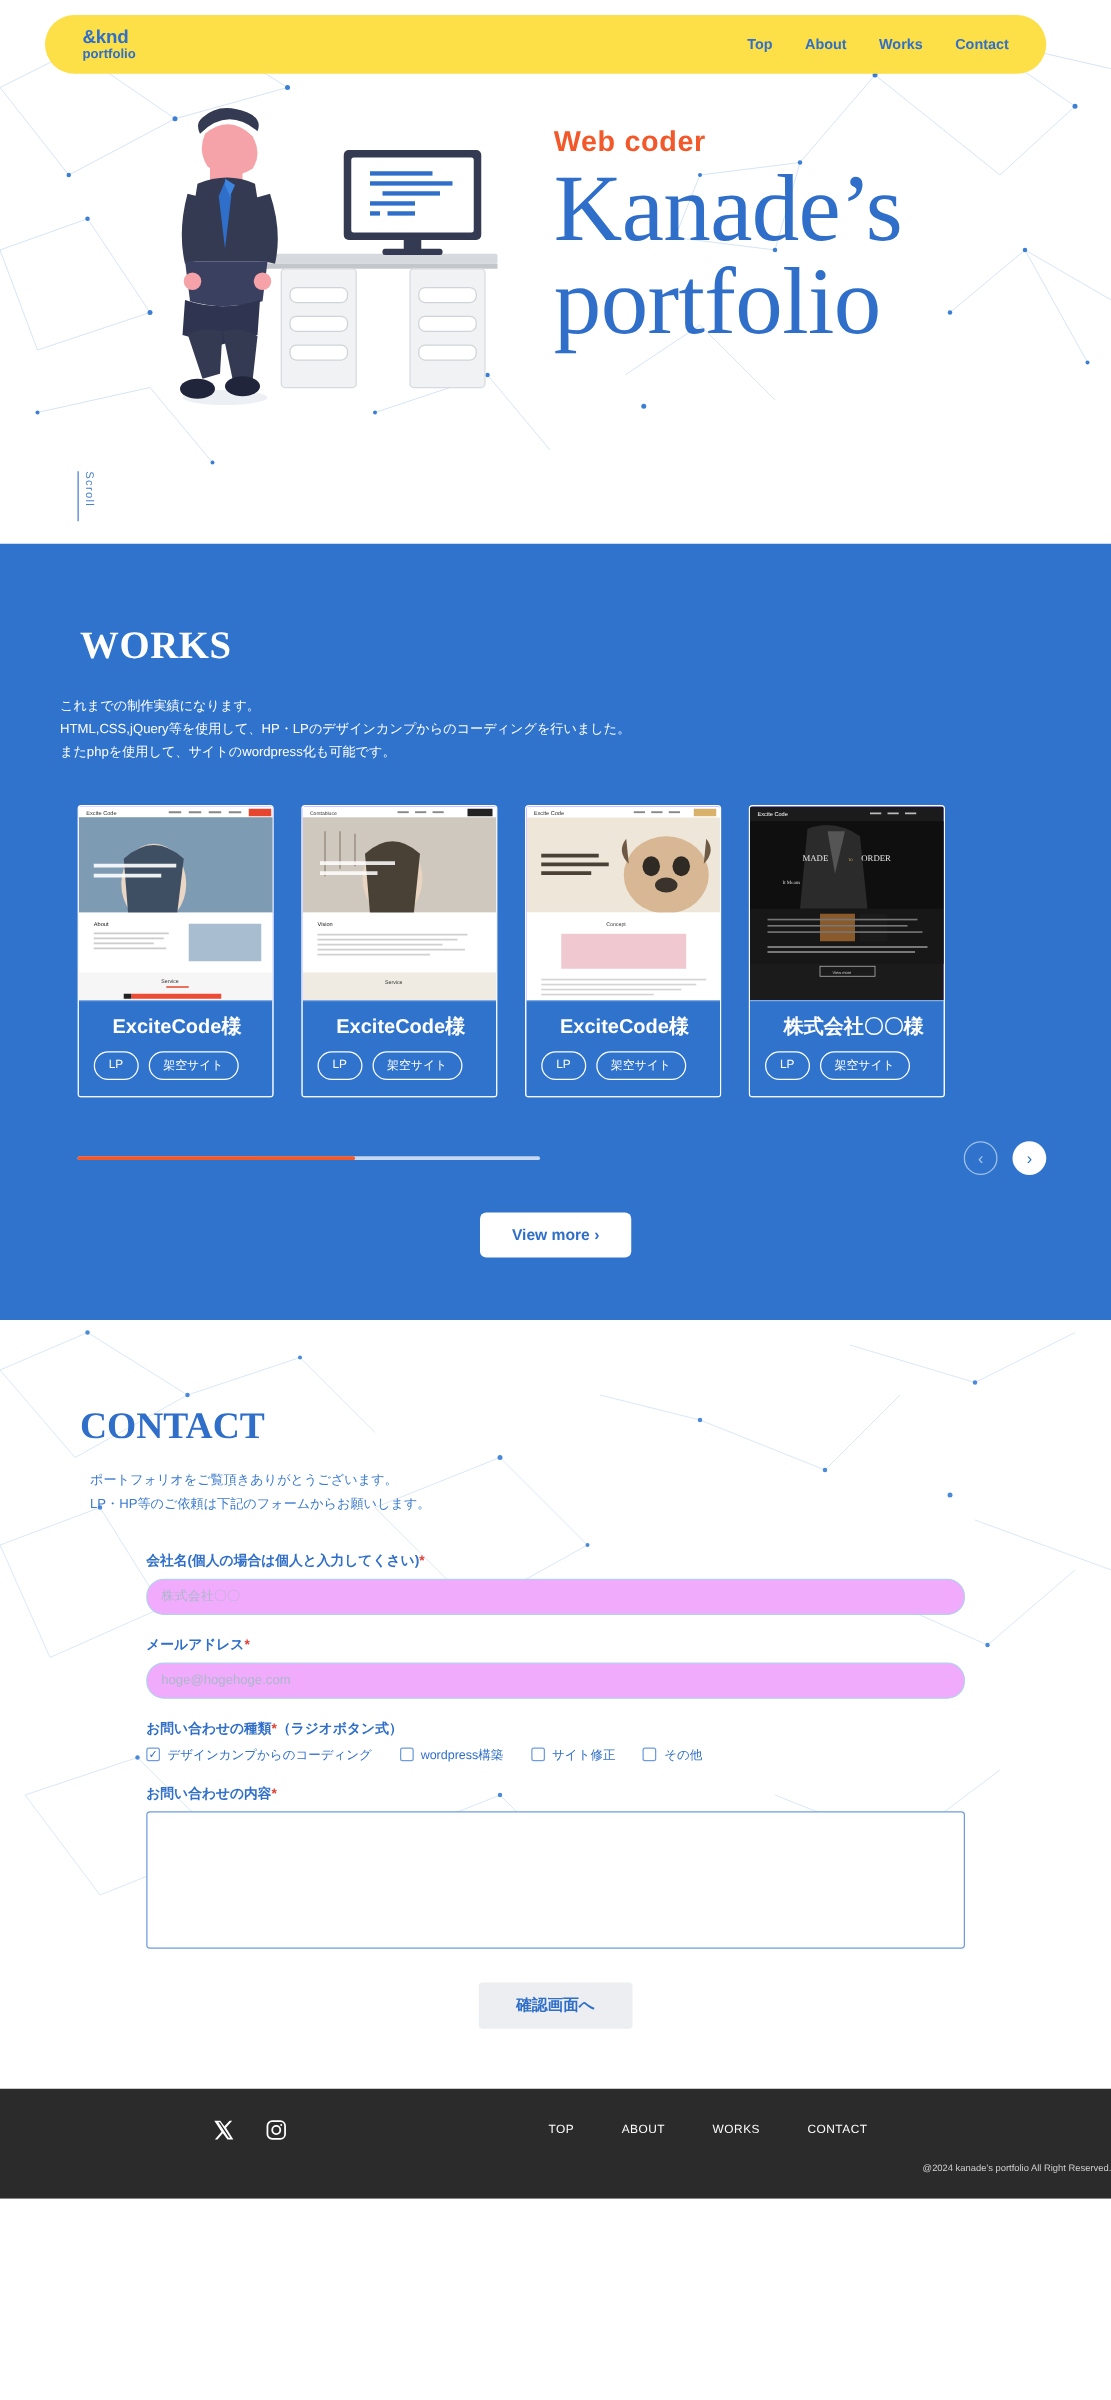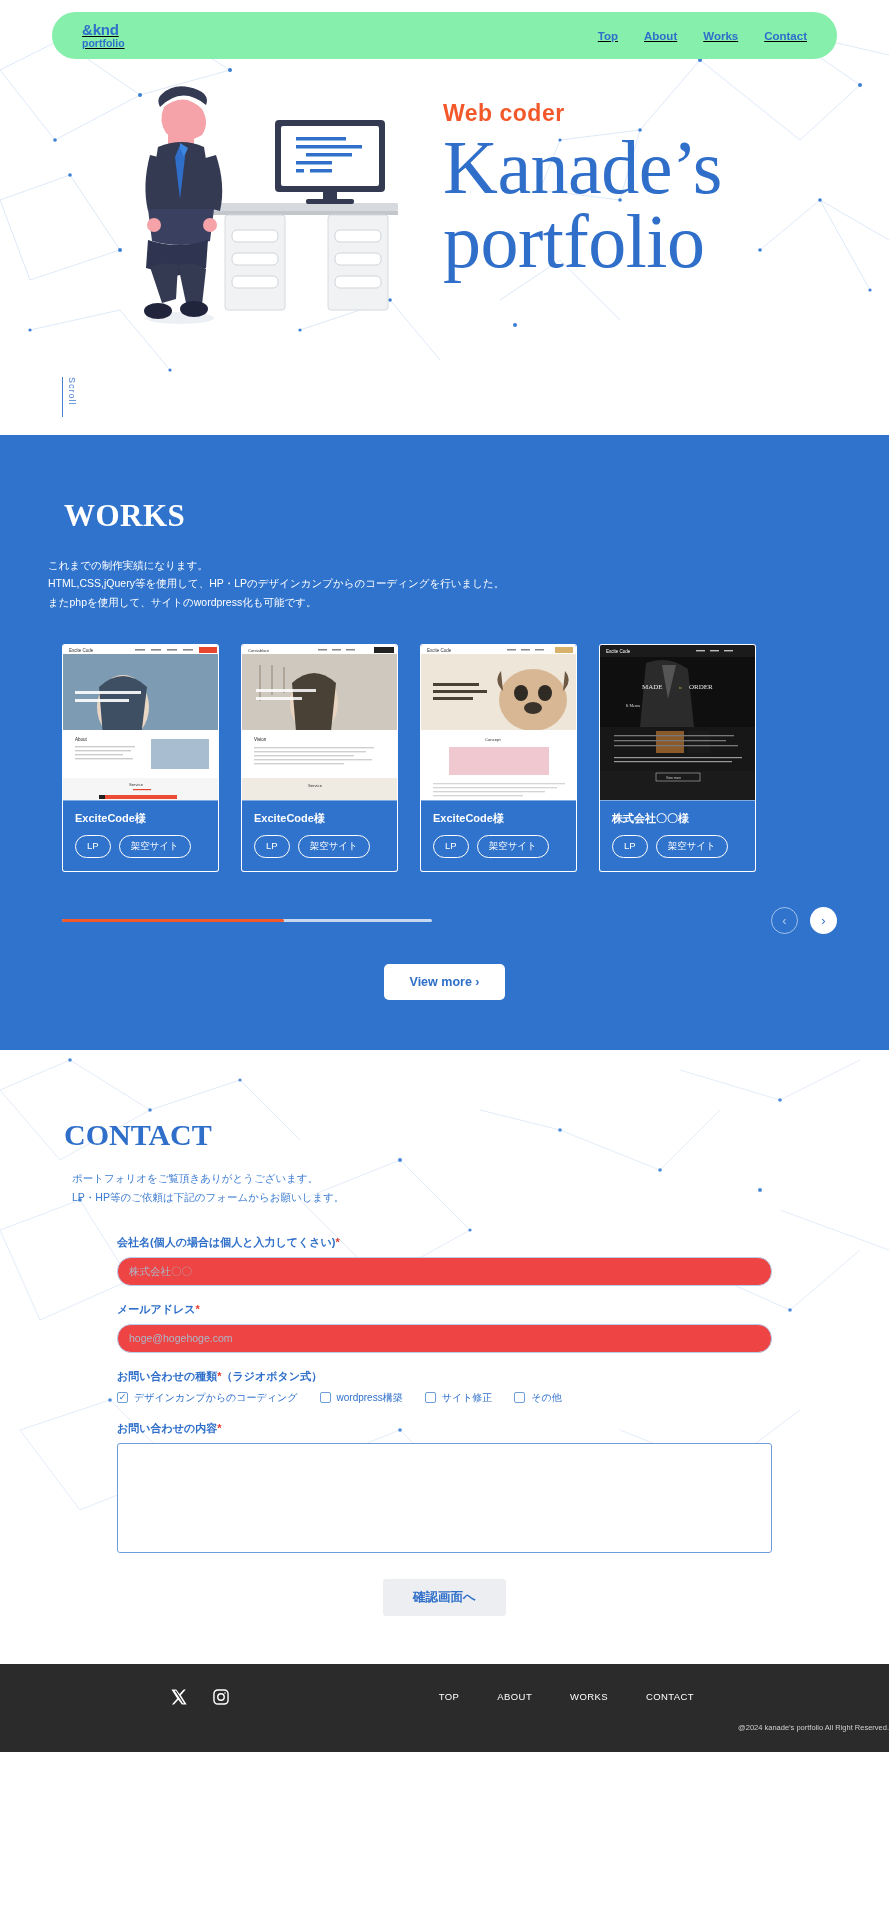--- a/index.html
+++ b/index.html
@@ -16,30 +16,29 @@
   .hero {
     position:relative;
     height:435px;
     background:#ffffff;
     overflow:hidden;
   }
   .constellation { position:absolute; inset:0; pointer-events:none; }
 
   .navbar {
     position:absolute;
-    top:12px; left:52px; right:52px;
+    top:12px; left:36px; right:52px;
     height:47px;
-    background:#86efac;
+    background:#fde047;
     border-radius:24px;
     display:flex;
     align-items:center;
     justify-content:space-between;
     padding:0 30px;
     z-index:20;
-    text-decoration:underline;
   }
   .logo { line-height:1.05; }
   .logo .l1 { font-size:15px; font-weight:bold; color:#2f6fca; letter-spacing:-.2px; }
   .logo .l2 { font-size:10.5px; font-weight:bold; color:#2f6fca; }
   .nav-links { display:flex; gap:26px; }
   .nav-links a {
     font-size:11.5px; font-weight:bold; color:#2f6fca;
     text-decoration:none;
   }
 
@@ -98,21 +97,21 @@
     background:#ffffff;
     border:1px solid rgba(255,255,255,.55);
     border-radius:3px;
     overflow:hidden;
   }
   .card-thumb { height:155px; background:#8b5cf6; position:relative; overflow:hidden; }
   .card-body {
     background:#2f73cc; padding:10px 12px 13px 12px;
     border-top:1px solid rgba(255,255,255,.4);
   }
-  .card-title { color:#fff; font-size:11px; font-weight:bold; margin-bottom:9px; }
+  .card-title { color:#fff; font-size:16px; font-weight:bold; margin-bottom:9px;margin-left:15px; }
   .tags { display:flex; gap:8px; }
   .tag {
     border:1px solid #ffffff; border-radius:14px;
     color:#fff; font-size:9.5px;
     padding:4px 11px;
   }
 
   .carousel-row {
     display:flex; align-items:center;
     margin:35px 52px 0 62px;
@@ -153,21 +152,21 @@
     margin-left:72px; position:relative; z-index:5;
   }
   .form { width:655px; margin:28px auto 0 auto; position:relative; z-index:5; }
   .field { margin-bottom:16px; }
   .flabel { font-size:11px; font-weight:bold; color:#2f6fca; margin-bottom:7px; }
   .req { color:#e23b2e; }
   .finput {
     width:100%; height:29px;
     border:1px solid #b6cdeb; border-radius:14px;
     padding:0 11px; font-size:10.5px; color:#333;
-    background:#ef4444; font-family:"Liberation Sans", sans-serif;
+    background:#f0abfc; font-family:"Liberation Sans", sans-serif;
   }
   .finput::placeholder { color:#aab8c9; }
   .ftext {
     width:100%; height:110px;
     border:1px solid #6f9ddb; border-radius:3px;
     padding:9px 11px; font-size:10.5px;
     resize:none; font-family:"Liberation Sans", sans-serif;
   }
   .radios { display:flex; gap:22px; align-items:center; margin-top:2px; }
   .radio-opt { display:flex; align-items:center; gap:6px; }

